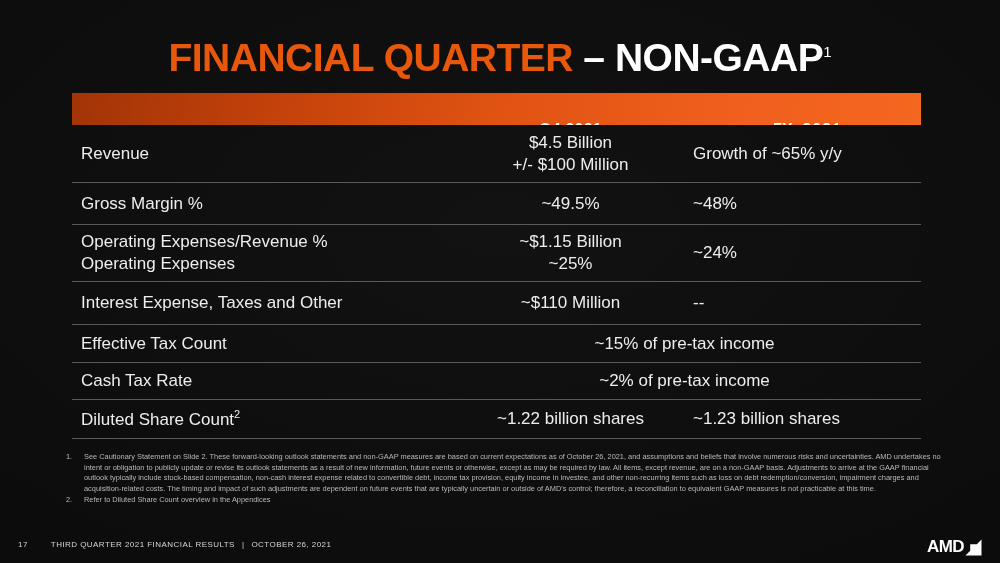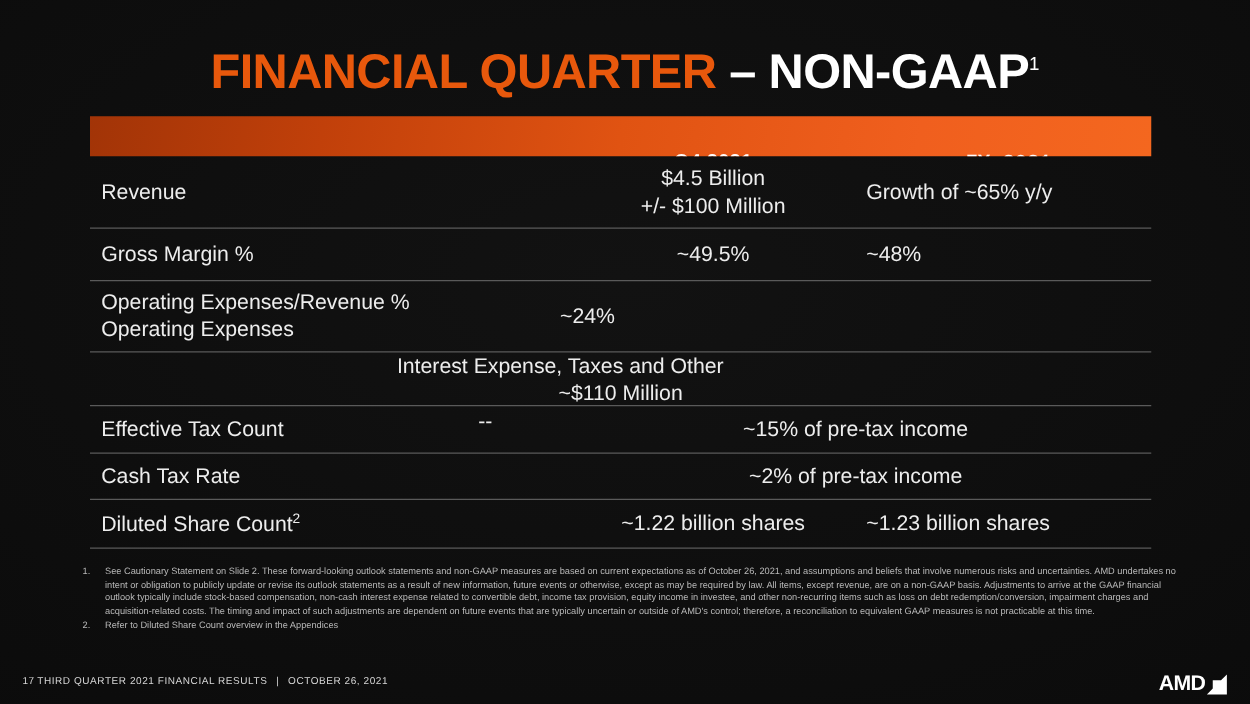--- a/index.html
+++ b/index.html
@@ -117,21 +117,21 @@
   }
   .cell-span {
     width: 473px;
     text-align: center;
     line-height: 1.28;
   }
 
   .r-revenue  { height: 58px; }
   .r-gm       { height: 42px; }
   .r-opex     { height: 57px; }
-  .r-interest { height: 43px; flex-direction: column; }
+  .r-interest { height: 43px; }
   .r-etr      { height: 38px; }
   .r-ctr      { height: 37px; }
   .r-dsc      { height: 39px; }
 
   .sup2 {
     font-size: 11px;
     vertical-align: super;
   }
 
   
@@ -165,21 +165,21 @@
   }
   .footer-left {
     position: absolute;
     left: 18px;
     top: 9px;
     color: #D6D6D6;
     font-size: 8px;
     letter-spacing: 0.45px;
     white-space: nowrap;
   }
-  .footer-page { margin-right: 2px; }
+  .footer-page { margin-right: 23px; }
   .footer-sep  { margin: 0 7px; }
 
   .amd-logo {
     position: absolute;
     right: 18px;
     top: 6px;
     display: flex;
     align-items: center;
   }
   .amd-text {
@@ -225,20 +225,24 @@
       <div class="cell-label">Gross Margin %</div>
       <div class="cell-q4">~49.5%</div>
       <div class="cell-fy">~48%</div>
     </div>
 
     <div class="row r-opex">
       <div class="cell-label">
         <div>Operating Expenses/Revenue %</div>
         <div>Operating Expenses</div>
       </div>
+      <div class="cell-q4">
+        <div>~$1.15 Billion</div>
+        <div>~25%</div>
+      </div>
       <div class="cell-fy">~24%</div>
     </div>
 
     <div class="row r-interest">
       <div class="cell-label">Interest Expense, Taxes and Other</div>
       <div class="cell-q4">~$110 Million</div>
       <div class="cell-fy">--</div>
     </div>
 
     <div class="row r-etr">

